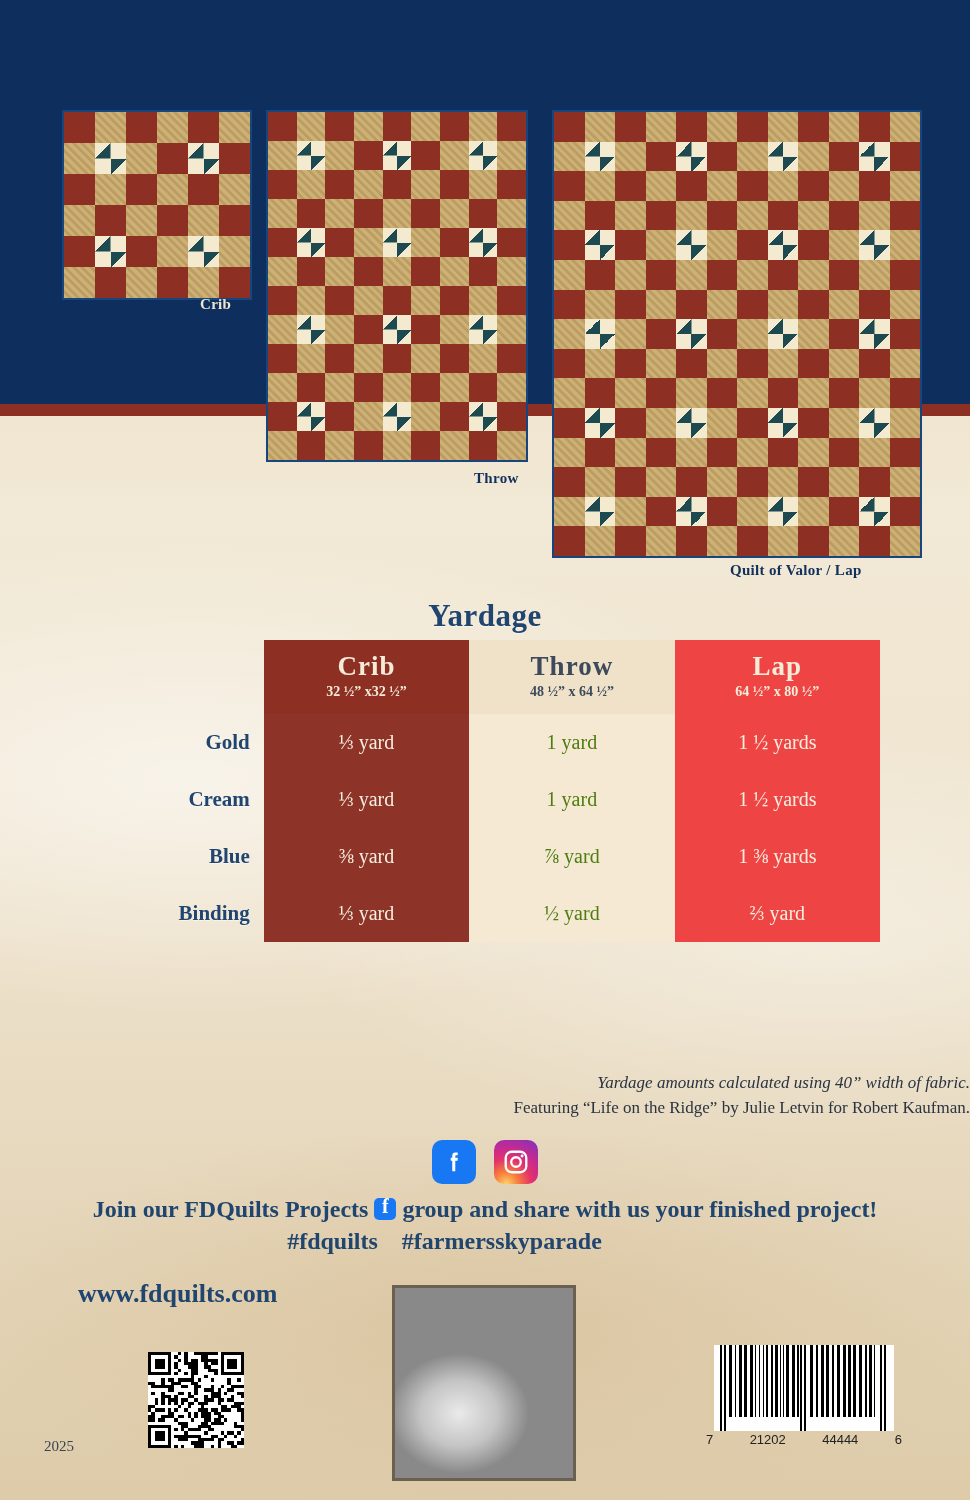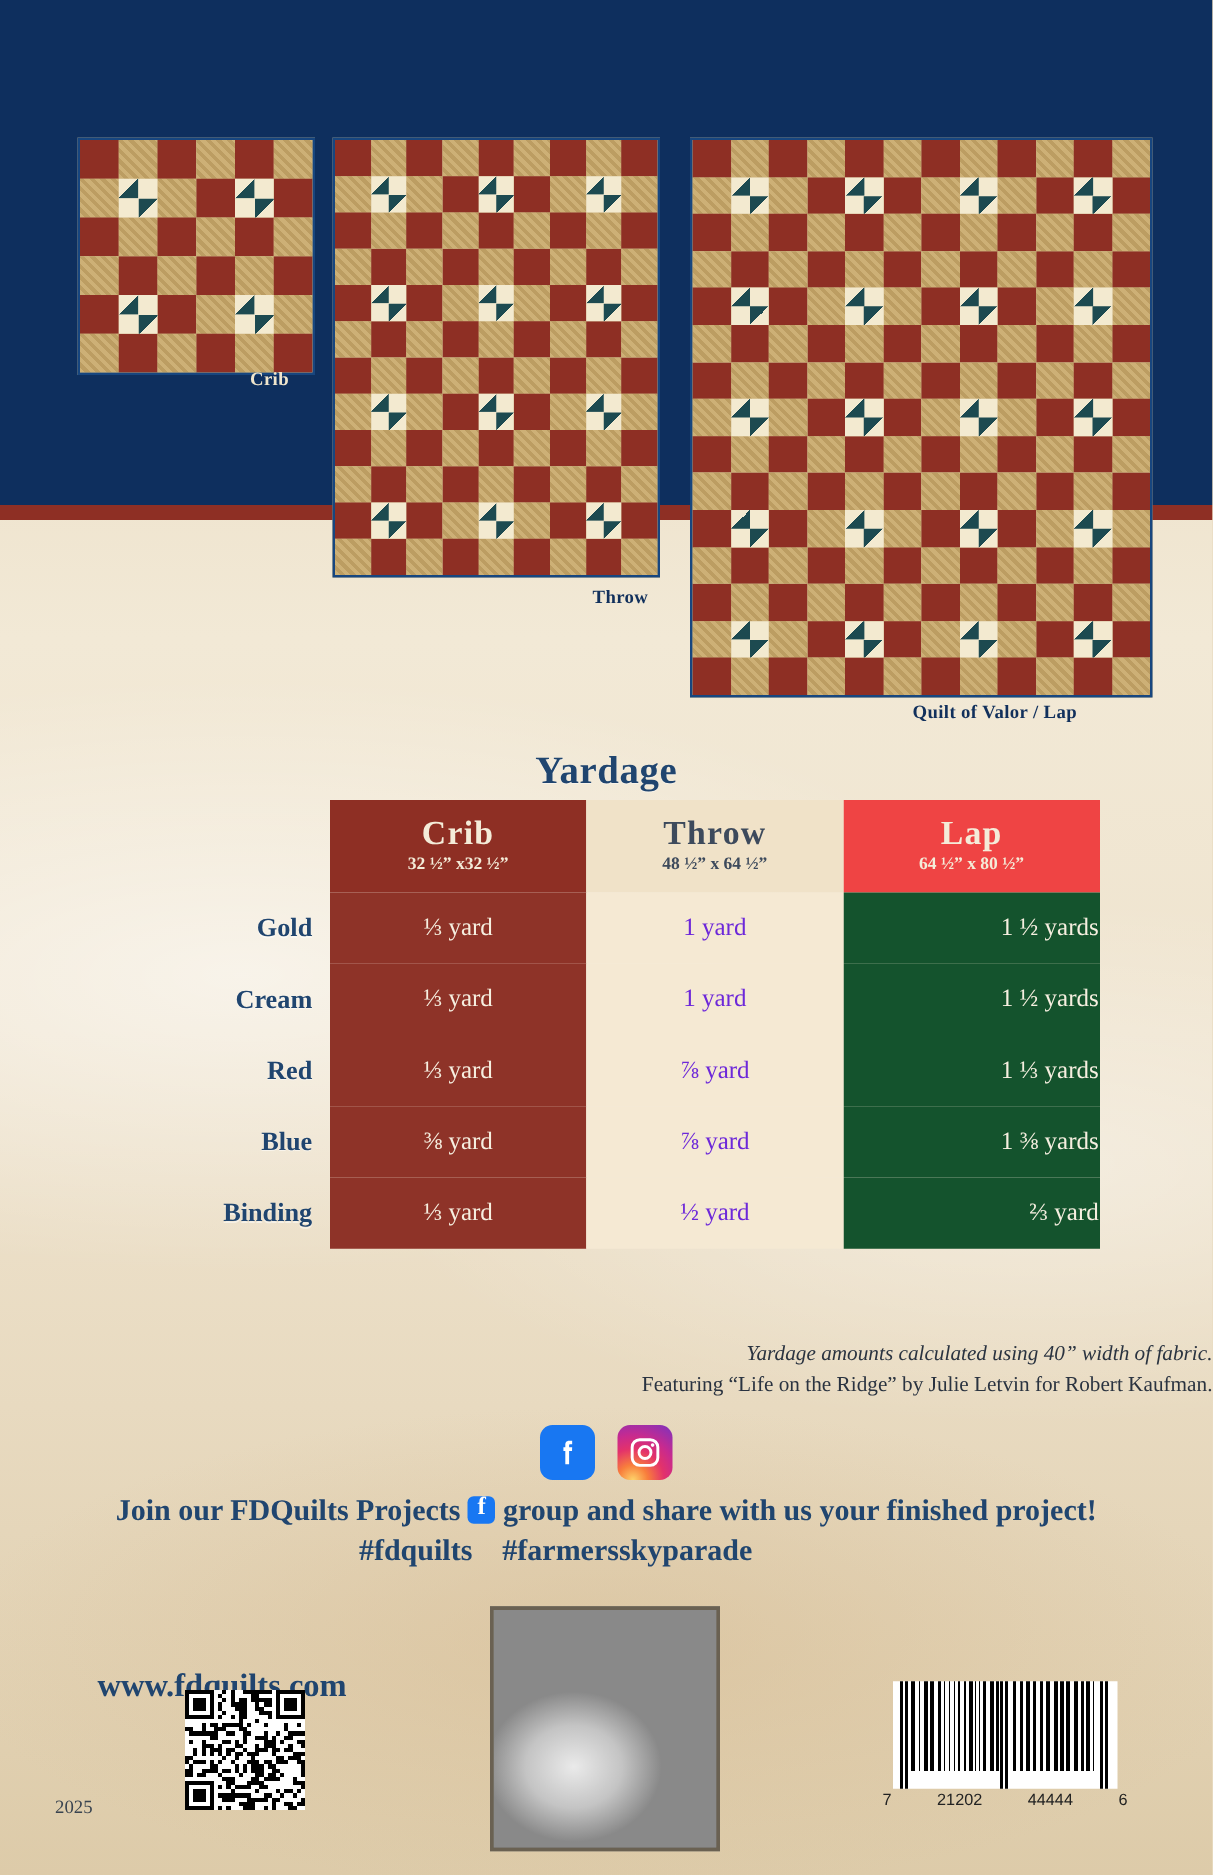--- a/index.html
+++ b/index.html
@@ -160,22 +160,22 @@
   .hdr-lap  .hdr-name, .hdr-lap  .hdr-size { color: #f4ecd9; }
   .hdr-throw .hdr-name, .hdr-throw .hdr-size { color: #3d4a5c; }
 
   td.cell {
     height: 55px;
     text-align: center;
     vertical-align: middle;
     font-size: 20px;
   }
   td.col-crib  { background: #8e3328; color: #f6efe0; }
-  td.col-throw { background: #f5e9d3; color: #6d28d9; }
-  td.col-lap   { background: #14532d; color: #f6efe0; text-align: right; }
+  td.col-throw { background: #f5e9d3; color: #4d7c0f; }
+  td.col-lap   { background: #ef4444; color: #f6efe0; }
 
   
   .note {
     position: absolute;
     width: 970px;
     text-align: right;
     color: #2a3340;
   }
   .note1 {
     top: 1073px;
@@ -237,21 +237,21 @@
     width: 889px;
     text-align: center;
     font-size: 24px;
     font-weight: bold;
     color: #20456f;
   }
 
   .website {
     position: absolute;
     left: 78px;
-    top: 1334px;
+    top: 1279px;
     font-size: 26px;
     font-weight: bold;
     color: #20456f;
   }
 
   .year {
     position: absolute;
     left: 44px;
     top: 1438px;
     font-size: 15px;
@@ -827,26 +827,20 @@
         <td class="rowlabel">Gold</td>
         <td class="cell col-crib">⅓ yard</td>
         <td class="cell col-throw">1 yard</td>
         <td class="cell col-lap">1 ½ yards</td>
       </tr>
       <tr>
         <td class="rowlabel">Cream</td>
         <td class="cell col-crib">⅓ yard</td>
         <td class="cell col-throw">1 yard</td>
         <td class="cell col-lap">1 ½ yards</td>
-      </tr>
-      <tr>
-        <td class="rowlabel">Red</td>
-        <td class="cell col-crib">⅓ yard</td>
-        <td class="cell col-throw">⅞ yard</td>
-        <td class="cell col-lap">1 ⅓ yards</td>
       </tr>
       <tr>
         <td class="rowlabel">Blue</td>
         <td class="cell col-crib">⅜ yard</td>
         <td class="cell col-throw">⅞ yard</td>
         <td class="cell col-lap">1 ⅜ yards</td>
       </tr>
       <tr>
         <td class="rowlabel">Binding</td>
         <td class="cell col-crib">⅓ yard</td>

